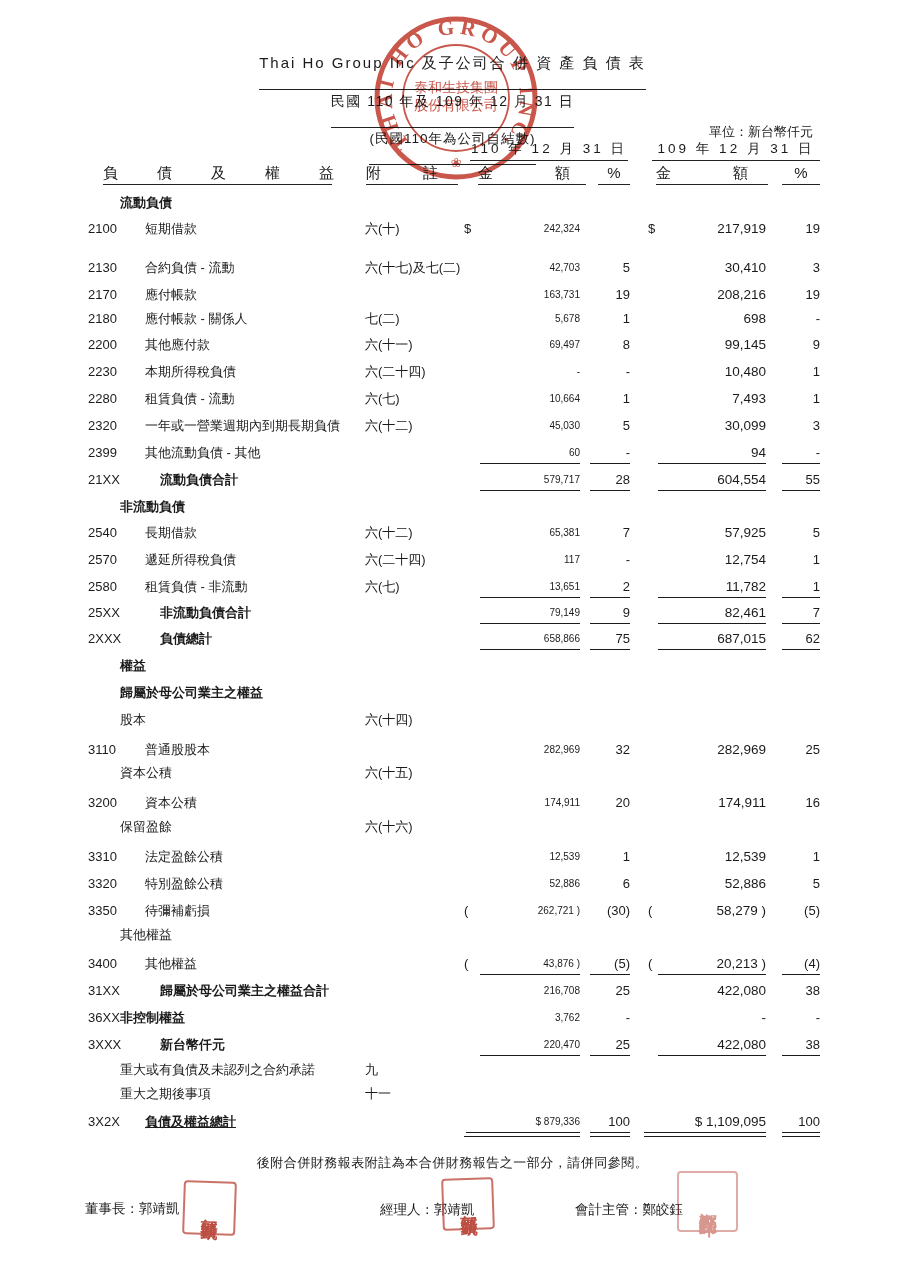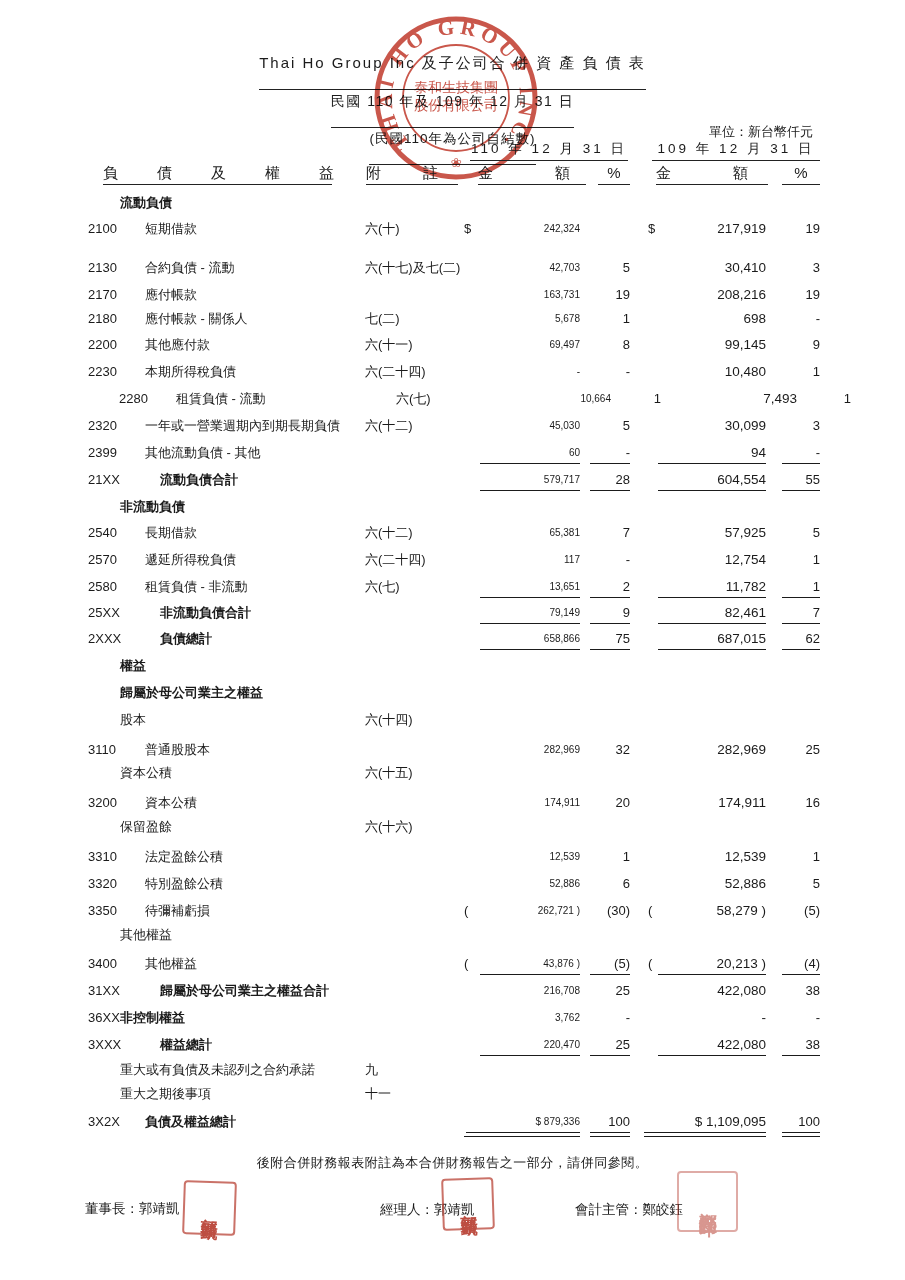--- a/index.html
+++ b/index.html
@@ -40,21 +40,21 @@
   .c-amt110{left:392px;width:100px;text-align:right;font-size:10px;}
   .c-pct110{left:502px;width:40px;text-align:right;}
   .c-pre109{left:560px;width:16px;}
   .c-amt109{left:570px;width:108px;text-align:right;font-size:13.5px;}
   .c-pct109{left:694px;width:38px;text-align:right;}
   .row.section .c-label{left:32px;font-weight:700;}
   .row.group   .c-label{left:32px;}
   .row.item    .c-label{left:57px;}
   .row.total   .c-label{left:72px;font-weight:700;}
   .row.totalflush .c-label{left:32px;font-weight:700;}
-  .row.grand   .c-label{left:57px;font-weight:700;}
+  .row.grand   .c-label{left:57px;font-weight:700;text-decoration:underline;}
   .row.u1 .c-amt110,.row.u1 .c-pct110,.row.u1 .c-amt109,.row.u1 .c-pct109{border-bottom:1.5px solid #1b1b1b;}
   .row.u2 .c-amt110,.row.u2 .c-pct110,.row.u2 .c-amt109,.row.u2 .c-pct109{border-bottom:1.5px solid #1b1b1b;}
   .row.u2 .cell.num::after{content:"";position:absolute;left:0;right:0;bottom:-5px;border-top:1.5px solid #1b1b1b;}
   .row.u2 .c-amt110{left:378px;width:114px;}
   .row.u2 .c-amt109{left:556px;width:122px;}
   
   .foot-note{position:absolute;left:0;top:1154px;width:905px;text-align:center;font-size:13px;letter-spacing:.5px;}
   .signer{position:absolute;font-size:13.5px;white-space:nowrap;}
   .sg1{left:85px;top:1200px;} .sg2{left:348px;top:1201px;margin-left:32px;} .sg3{left:575px;top:1201px;}
   .seal{position:absolute;border:2.5px solid rgba(178,48,34,.8);border-radius:4px;color:#b23022;
@@ -173,21 +173,21 @@
         <span class="cell c-code">2230</span>
         <span class="cell c-label">本期所得稅負債</span>
         <span class="cell c-note">六(二十四)</span>
         <span class="cell c-pre110 num"></span>
         <span class="cell c-amt110 num">-</span>
         <span class="cell c-pct110 num">-</span>
         <span class="cell c-pre109 num"></span>
         <span class="cell c-amt109 num">10,480</span>
         <span class="cell c-pct109 num">1</span>
       </div>
-      <div class="row item" style="top: 389px; margin-left: 31px;">
+      <div class="row item" style="top: 389px;">
         <span class="cell c-code">2280</span>
         <span class="cell c-label">租賃負債 - 流動</span>
         <span class="cell c-note">六(七)</span>
         <span class="cell c-pre110 num"></span>
         <span class="cell c-amt110 num">10,664</span>
         <span class="cell c-pct110 num">1</span>
         <span class="cell c-pre109 num"></span>
         <span class="cell c-amt109 num">7,493</span>
         <span class="cell c-pct109 num">1</span>
       </div>
@@ -439,21 +439,21 @@
         <span class="cell c-note"></span>
         <span class="cell c-pre110 num"></span>
         <span class="cell c-amt110 num">3,762</span>
         <span class="cell c-pct110 num">-</span>
         <span class="cell c-pre109 num"></span>
         <span class="cell c-amt109 num">-</span>
         <span class="cell c-pct109 num">-</span>
       </div>
       <div class="row total u1" style="top: 1035px;">
         <span class="cell c-code">3XXX</span>
-        <span class="cell c-label">權益總計</span>
+        <span class="cell c-label">新台幣仟元</span>
         <span class="cell c-note"></span>
         <span class="cell c-pre110 num"></span>
         <span class="cell c-amt110 num">220,470</span>
         <span class="cell c-pct110 num">25</span>
         <span class="cell c-pre109 num"></span>
         <span class="cell c-amt109 num">422,080</span>
         <span class="cell c-pct109 num">38</span>
       </div>
       <div class="row group" style="top: 1060px;">
         <span class="cell c-code"></span>

